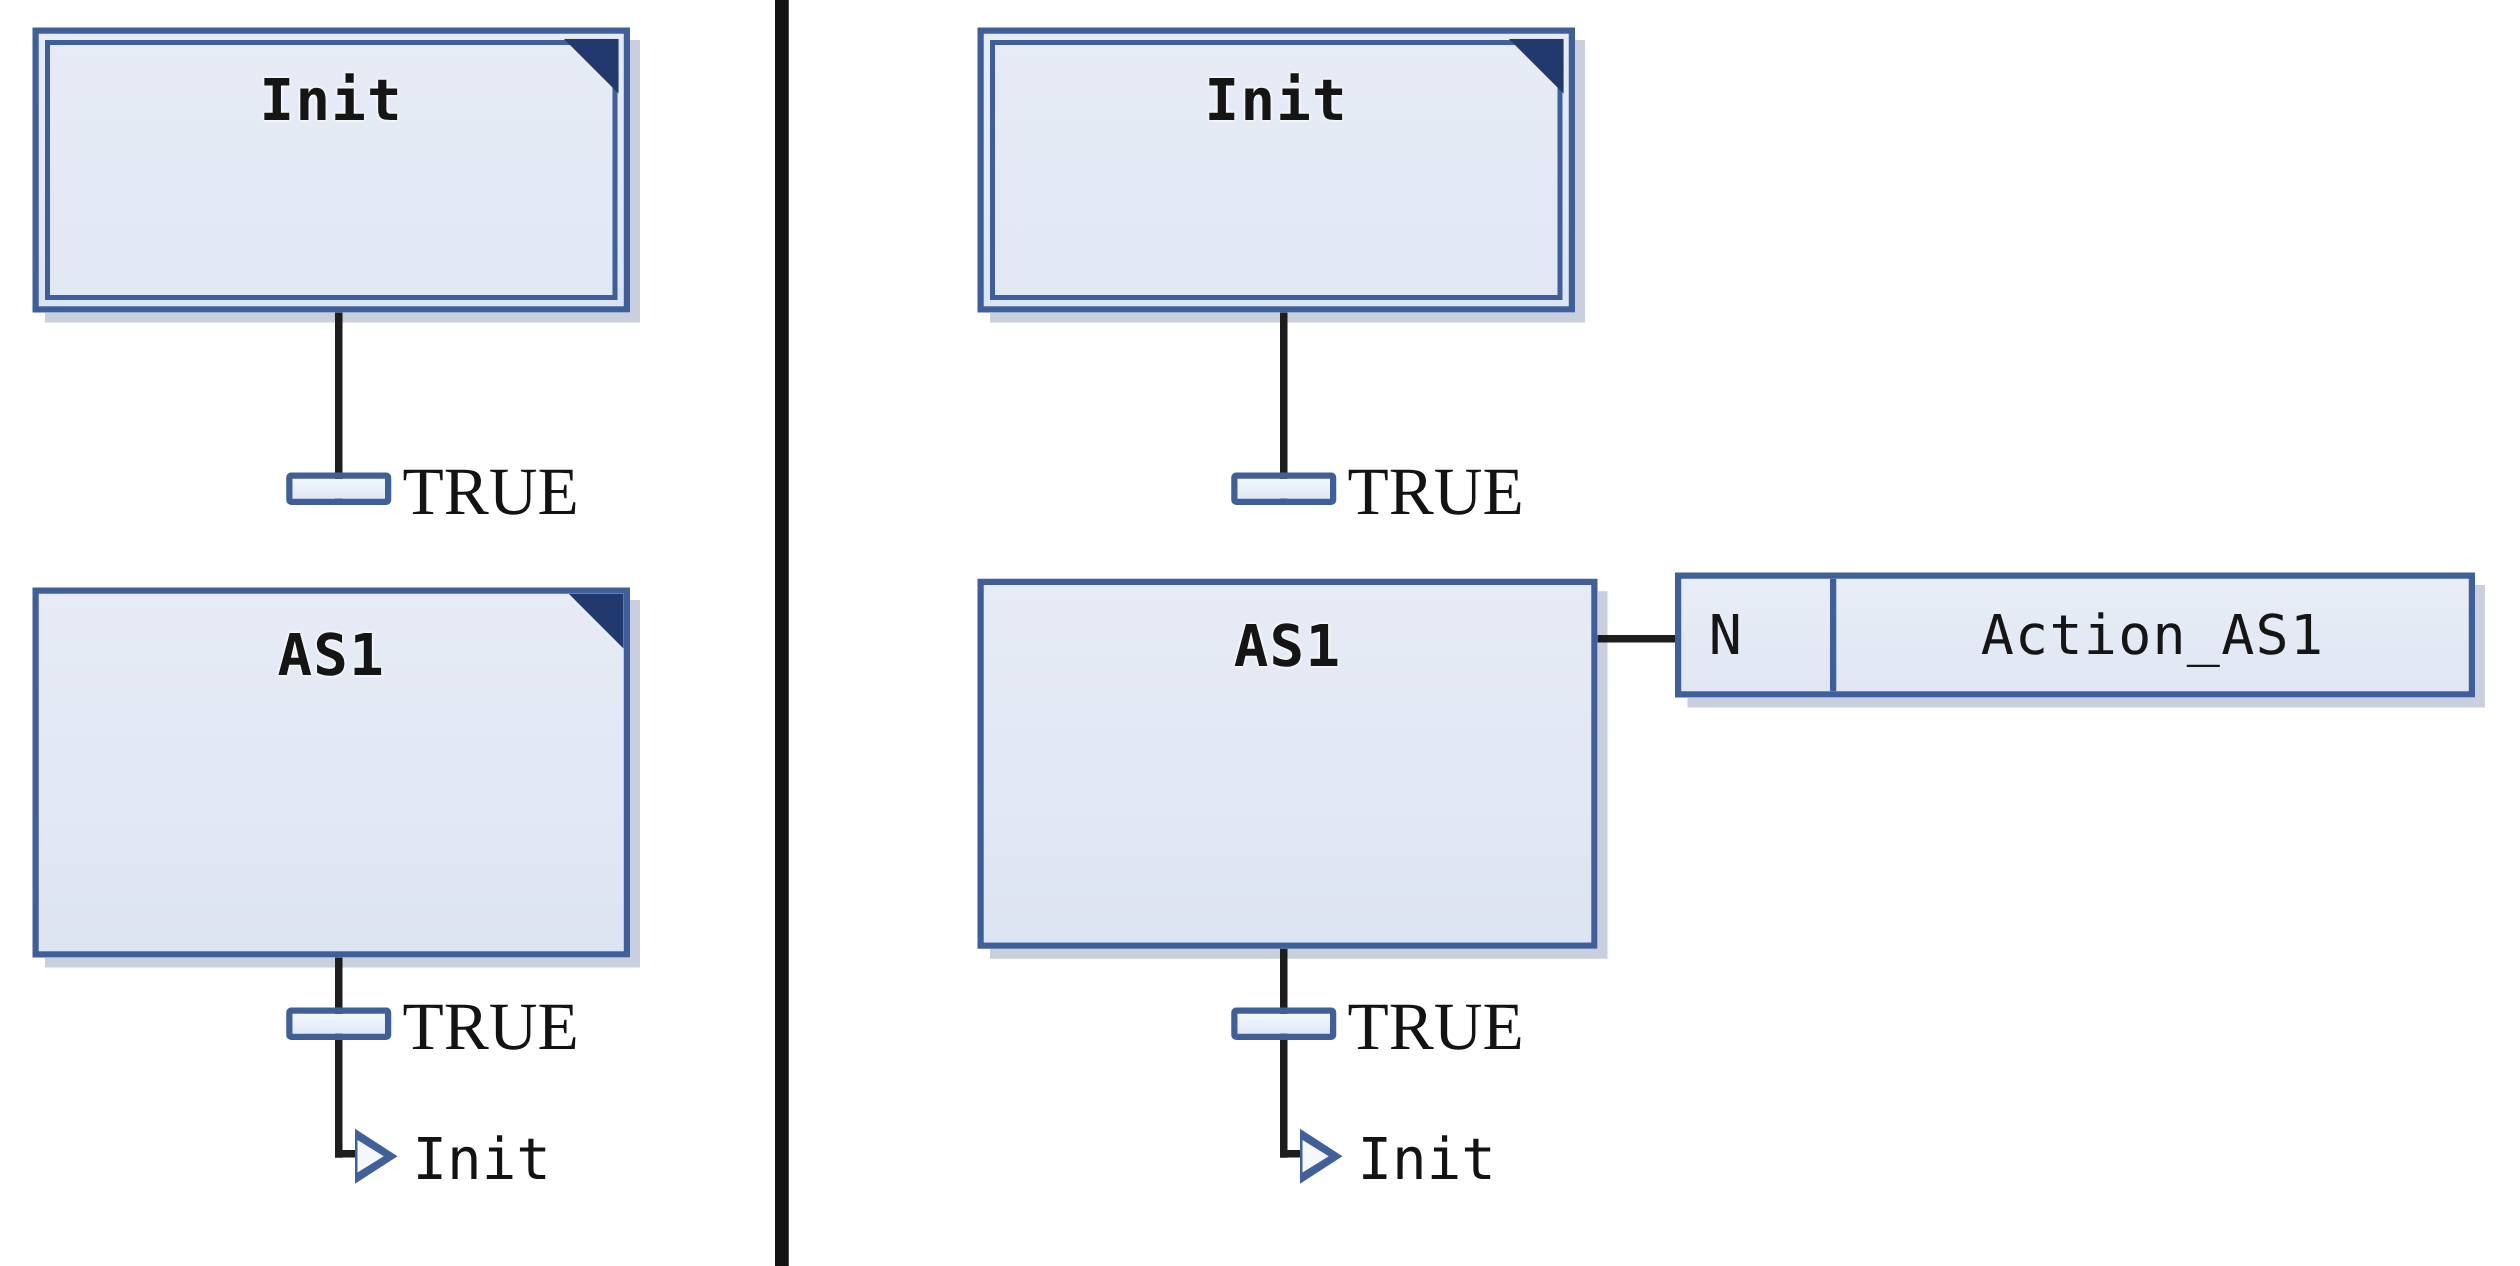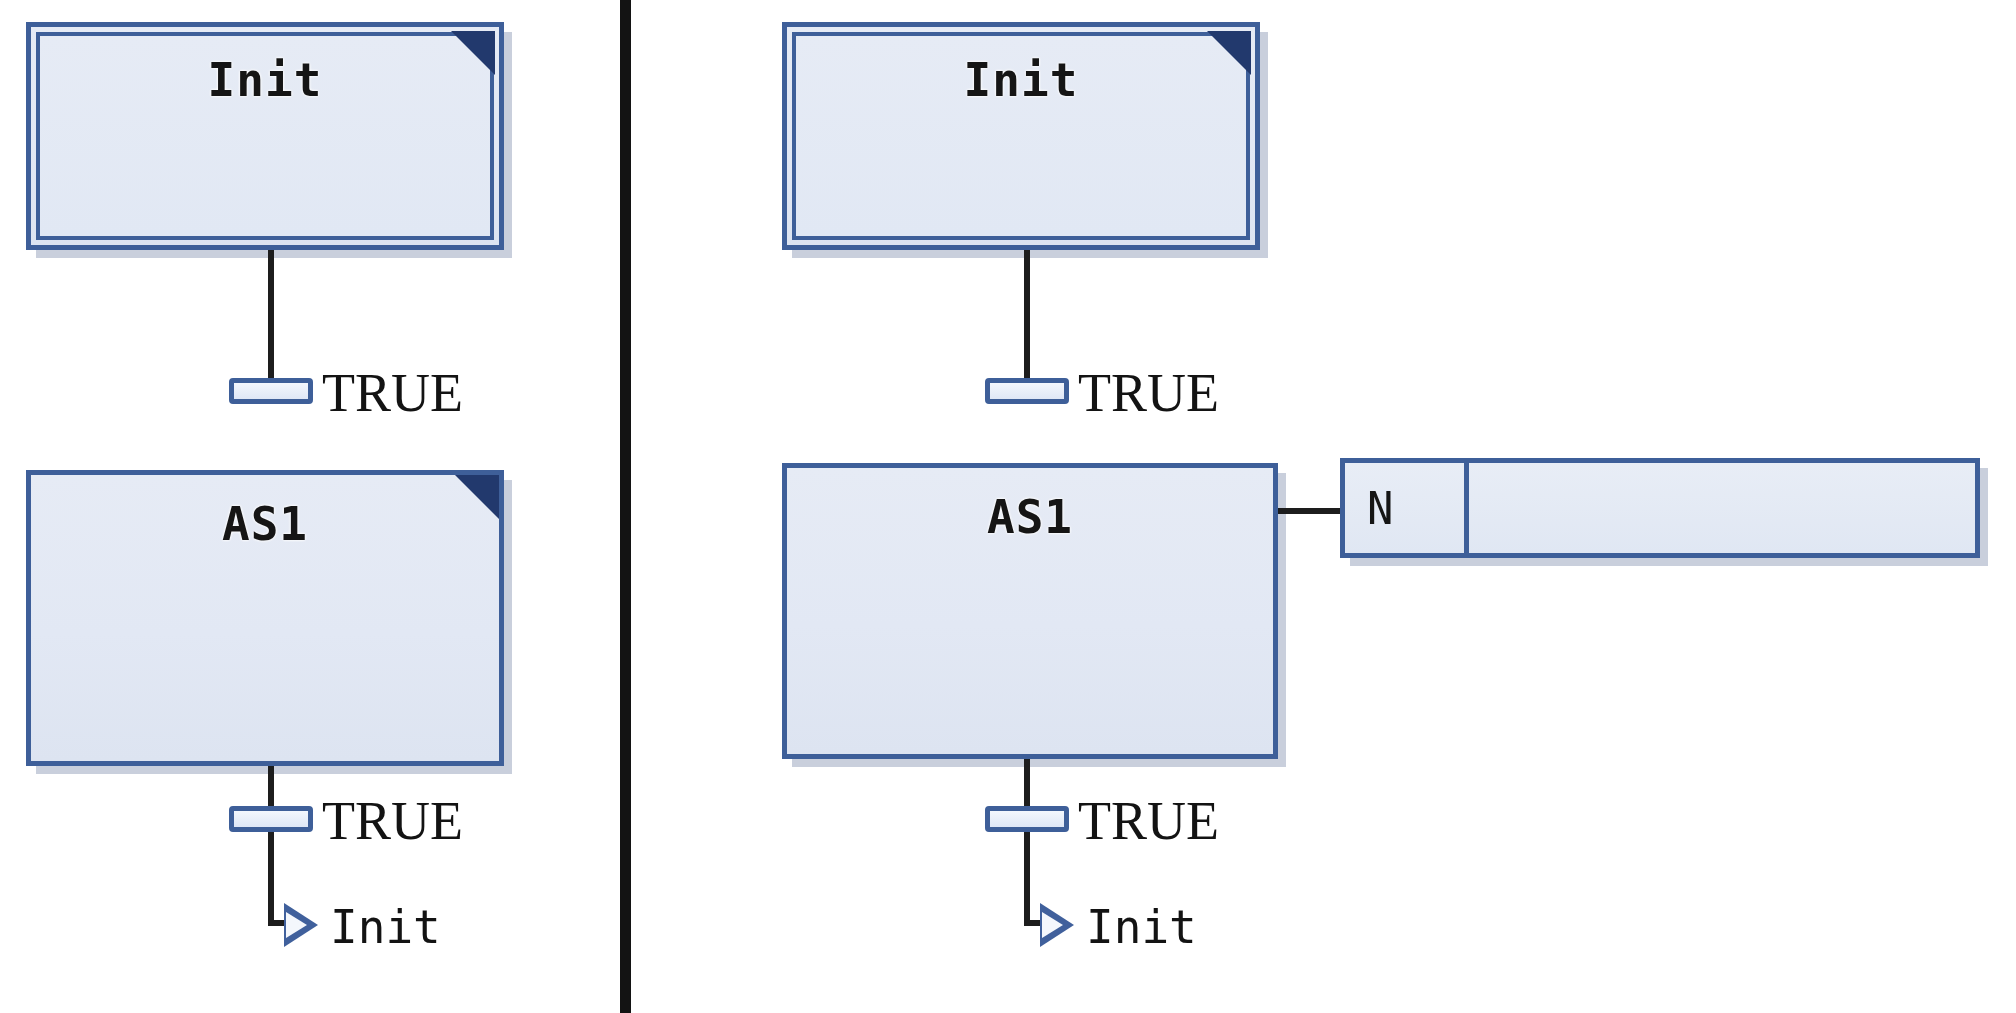--- a/index.html
+++ b/index.html
@@ -232,20 +232,21 @@
   <div class="transition-label" style="left:1078px; top:362px;">TRUE</div>
 
   <div class="step" style="left:782px; top:463px; width:496px; height:296px;">
     <div class="step-label">AS1</div>
   </div>
 
   <div class="hline" style="left:1278px; top:508px; width:66px;"></div>
 
   <div class="action-block" style="left:1340px; top:458px; width:640px; height:100px;">
     <div class="action-qualifier">N</div>
+    <div class="action-name">Action_AS1</div>
   </div>
 
   <div class="vline" style="left:1024px; top:759px; height:167px;"></div>
 
   <div class="transition" style="left:985px; top:806px;"></div>
   <div class="transition-label" style="left:1078px; top:790px;">TRUE</div>
 
   <div class="hline" style="left:1024px; top:920px; width:24px;"></div>
   <div class="jump-arrow" style="left:1040px; top:903px;"></div>
   <div class="jump-label" style="left:1086px; top:900px;">Init</div>

